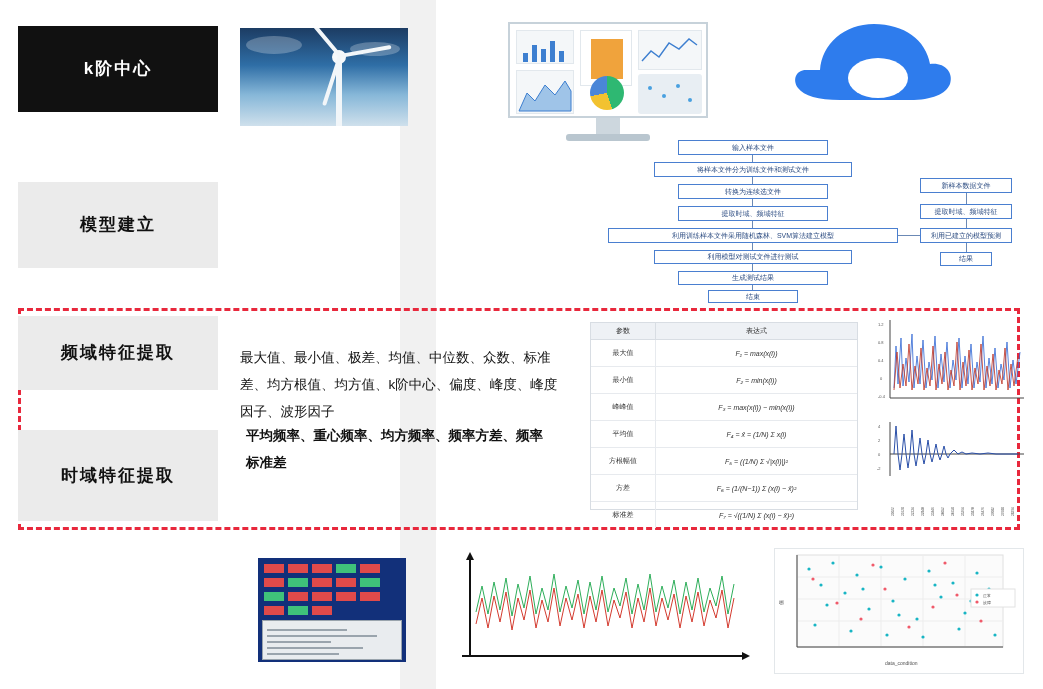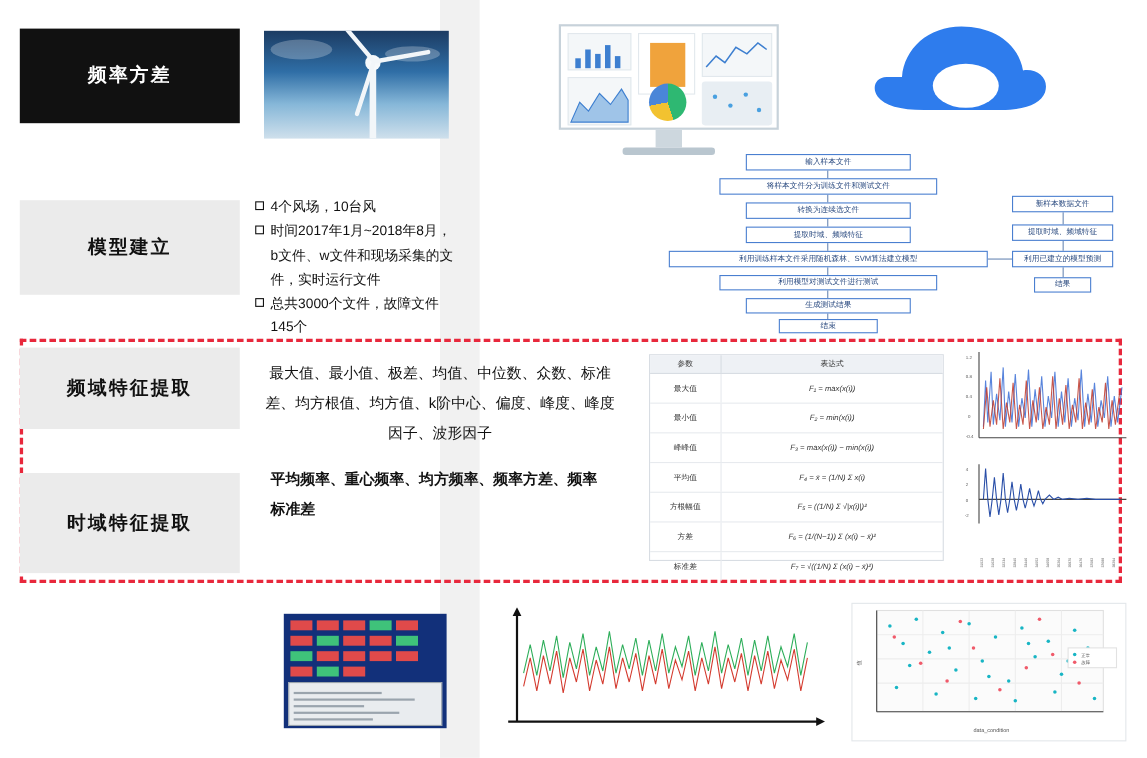--- a/index.html
+++ b/index.html
@@ -53,21 +53,21 @@
   .bullets .bi{display:flex;gap:6px;align-items:flex-start;}
   .bullets .sq{
     flex:0 0 auto;width:8px;height:8px;border:1.5px solid #111;margin-top:5px;box-sizing:border-box;
   }
 
   
   .feat{
     position:absolute;
     font-size:13.5px;line-height:2.0;color:#111;
   }
-  #feat-freq{left:240px;top:326px;width:320px;text-align:center;}
+  #feat-freq{left:240px;top:344px;width:320px;}
   #feat-time{left:246px;top:422px;width:310px;font-weight:bold;}
 
   
   .photo{position:absolute;overflow:hidden;}
   #photo-turbine{left:240px;top:28px;width:168px;height:98px;
     background:linear-gradient(180deg,#1c3c63 0%,#2f6ea6 38%,#86b7d8 68%,#cfe0ec 100%);}
   #photo-turbine .mast{position:absolute;left:96px;top:26px;width:6px;height:72px;background:#f2f6f9;}
   #photo-turbine .hub{position:absolute;left:92px;top:22px;width:14px;height:14px;border-radius:50%;background:#f6f9fb;}
   #photo-turbine .bl{position:absolute;left:98px;top:28px;width:4px;height:52px;background:#f2f6f9;transform-origin:top center;border-radius:2px;}
   #photo-turbine .b1{transform:rotate(18deg);}
@@ -125,39 +125,25 @@
 </style>
 </head>
 <body>
 
 <div class="canvas">
 
   <div class="band"></div>
 
   <div class="dashed-box"></div>
 
-  <div class="lbl dark" id="lbl-deploy">频率方差</div>
+  <div class="lbl dark" id="lbl-deploy">k阶中心</div>
   <div class="lbl grey" id="lbl-model">模型建立</div>
   <div class="lbl grey" id="lbl-freq">频域特征提取</div>
   <div class="lbl grey" id="lbl-time">时域特征提取</div>
 
-  <div class="bullets">
-    <div class="bi">
-      <span class="sq"></span>
-      <span>4个风场，10台风</span>
-    </div>
-    <div class="bi">
-      <span class="sq"></span>
-      <span>时间2017年1月~2018年8月，b文件、w文件和现场采集的文件，实时运行文件</span>
-    </div>
-    <div class="bi">
-      <span class="sq"></span>
-      <span>总共3000个文件，故障文件145个</span>
-    </div>
-  </div>
 
   <div class="feat" id="feat-freq">最大值、最小值、极差、均值、中位数、众数、标准差、均方根值、均方值、k阶中心、偏度、峰度、峰度因子、波形因子</div>
   <div class="feat" id="feat-time">平均频率、重心频率、均方频率、频率方差、频率标准差</div>
 
   <div class="photo" id="photo-turbine">
     <div class="cloud" style="left:6px;top:8px;width:56px;height:18px;"></div>
     <div class="cloud" style="left:110px;top:14px;width:50px;height:14px;"></div>
     <div class="mast"></div>
     <div class="hub"></div>
     <div class="bl b1"></div>

